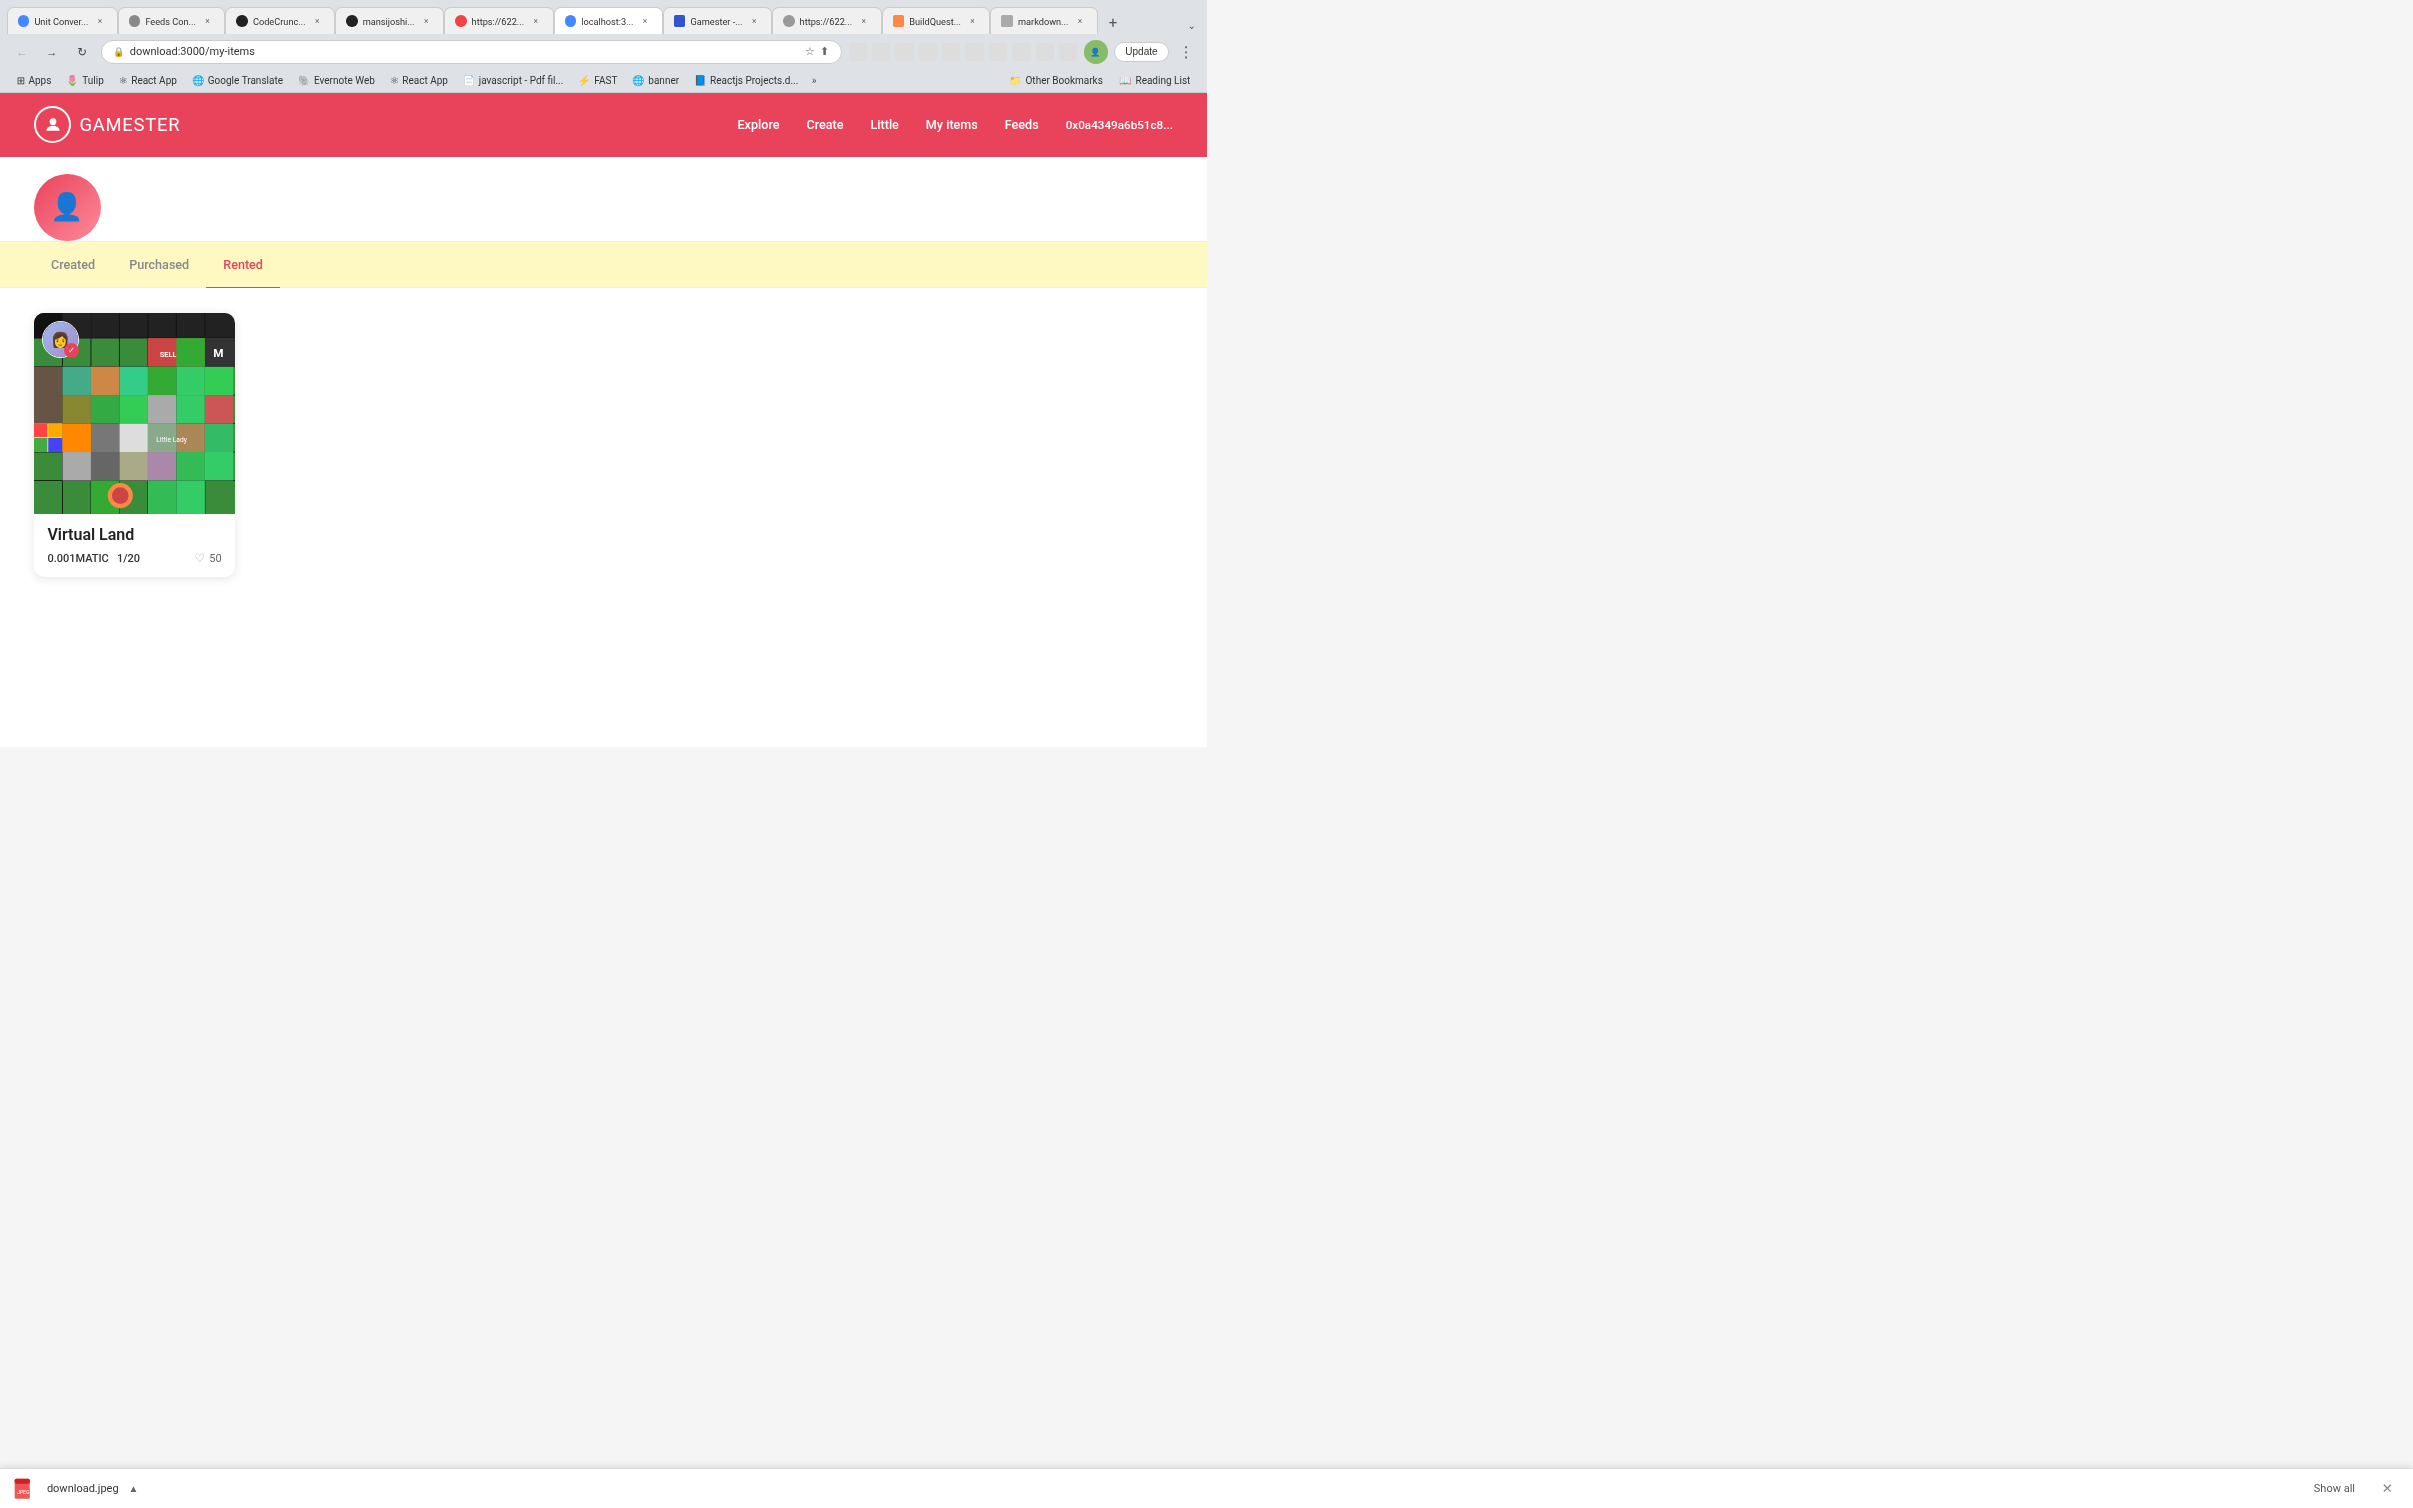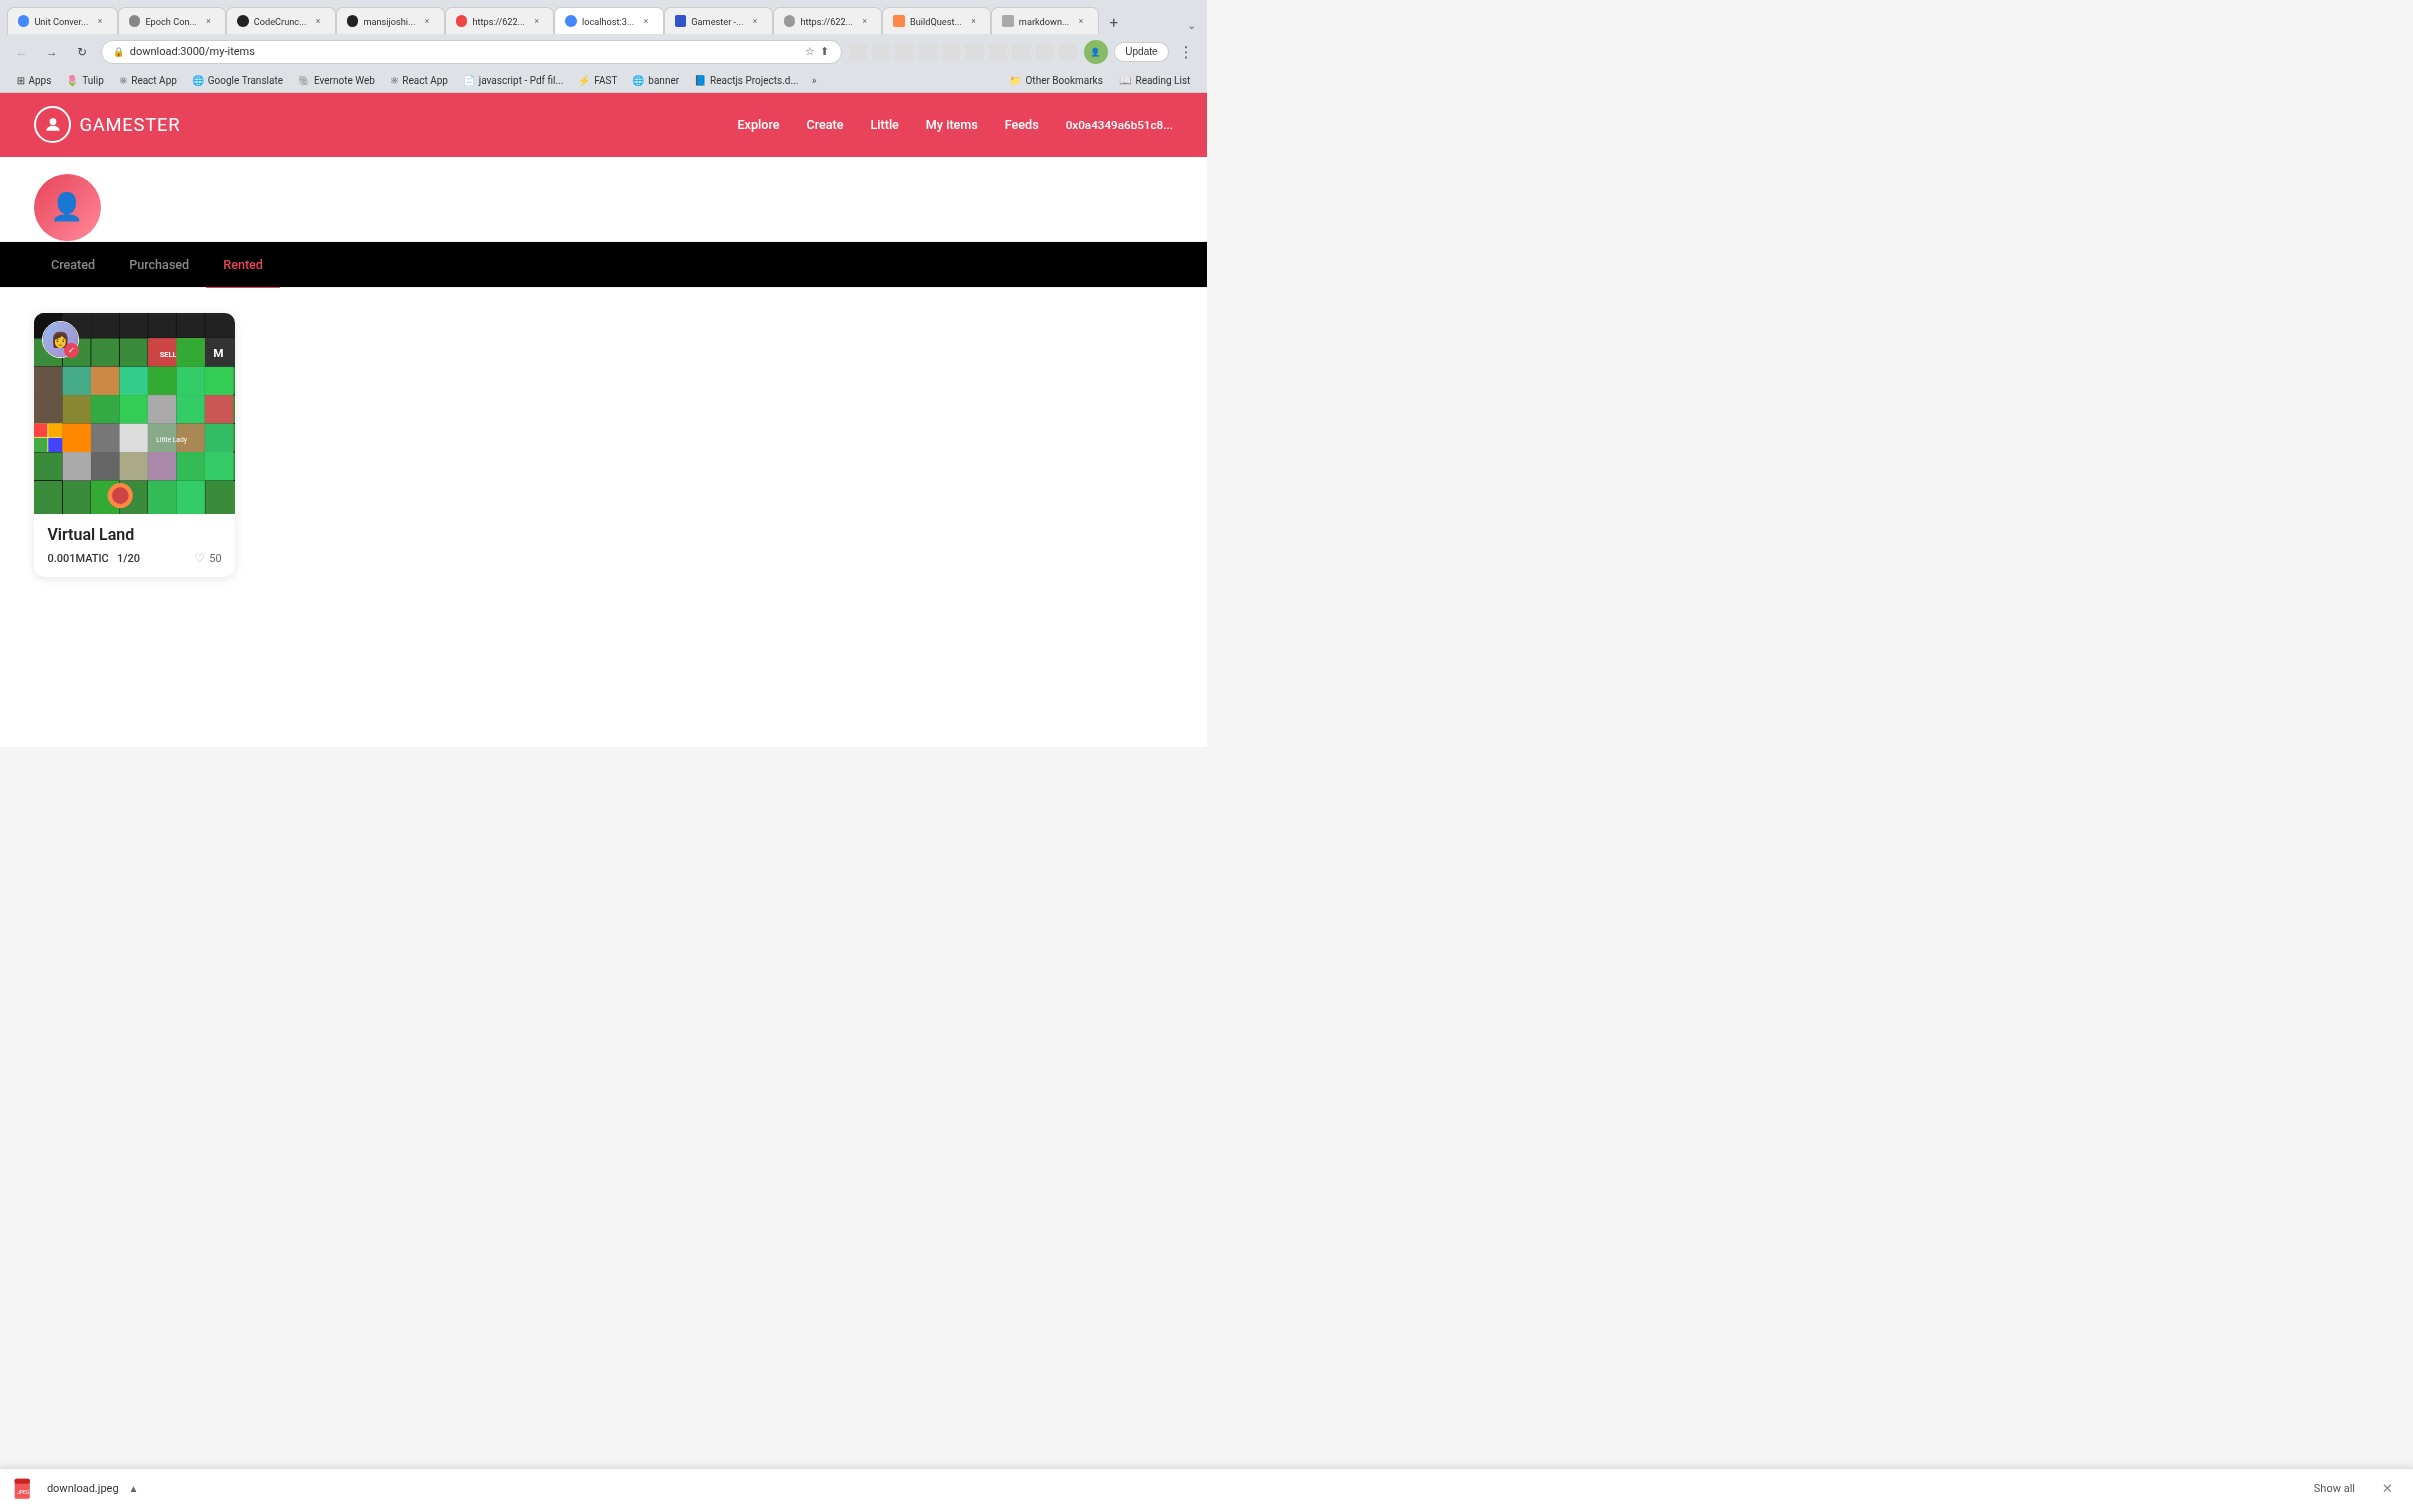--- a/index.html
+++ b/index.html
@@ -48,21 +48,21 @@
     .logo-text { font-size: 18.4px; font-weight: 400; color: white; letter-spacing: 0.8px; }
     .site-nav { margin-left: auto; display: flex; align-items: center; gap: 27px; }
     .nav-link { color: white; font-size: 12.6px; font-weight: 500; cursor: pointer; text-decoration: none; }
     .wallet-addr { color: white; font-size: 11.7px; font-weight: 500; cursor: pointer; }
 
     
     .profile-area { background: #fff; padding: 17px 34px 0; border-bottom: 0.8px solid #eee; }
     .profile-avatar { width: 67px; height: 67px; border-radius: 50%; background: #e8435a; overflow: hidden; position: relative; }
 
     
-    .tabs-container { display: flex; gap: 0; padding: 0 34px; border-bottom: 1.7px solid #eee; background: #000000; }
+    .tabs-container { display: flex; gap: 0; padding: 0 34px; border-bottom: 1.7px solid #eee; background: #fef9c3; }
     .tab-item { padding: 15px 17px; font-size: 12.6px; color: #888; cursor: pointer; position: relative; font-weight: 500; }
     .tab-item.active { color: #e8435a; }
     .tab-item.active::after { content: ''; position: absolute; bottom: -1.7px; left: 0; right: 0; height: 1.7px; background: #e8435a; }
 
     
     .content-area { padding: 25px 34px; background: #fff; min-height: 419px; }
 
     
     .nft-grid { display: flex; flex-wrap: wrap; gap: 17px; }
     .nft-card { width: 201px; background: #fff; border-radius: 10px; box-shadow: 0 1.7px 10px rgba(0,0,0,0.1); overflow: hidden; cursor: pointer; transition: transform 0.2s; }
@@ -97,21 +97,21 @@
   <div class="tab-bar">
 
     <div class="tab">
       <div class="tab-favicon fav-blue"></div>
       <span class="tab-title">Unit Conver...</span>
       <div class="tab-close">×</div>
     </div>
 
     <div class="tab">
       <div class="tab-favicon fav-gray" style="border-radius:50%;background:#888;"></div>
-      <span class="tab-title">Epoch Con...</span>
+      <span class="tab-title">Feeds Con...</span>
       <div class="tab-close">×</div>
     </div>
 
     <div class="tab">
       <div class="tab-favicon" style="width:11.7px;height:11.7px;background:#222;border-radius:50%;"></div>
       <span class="tab-title">CodeCrunc...</span>
       <div class="tab-close">×</div>
     </div>
 
     <div class="tab">

